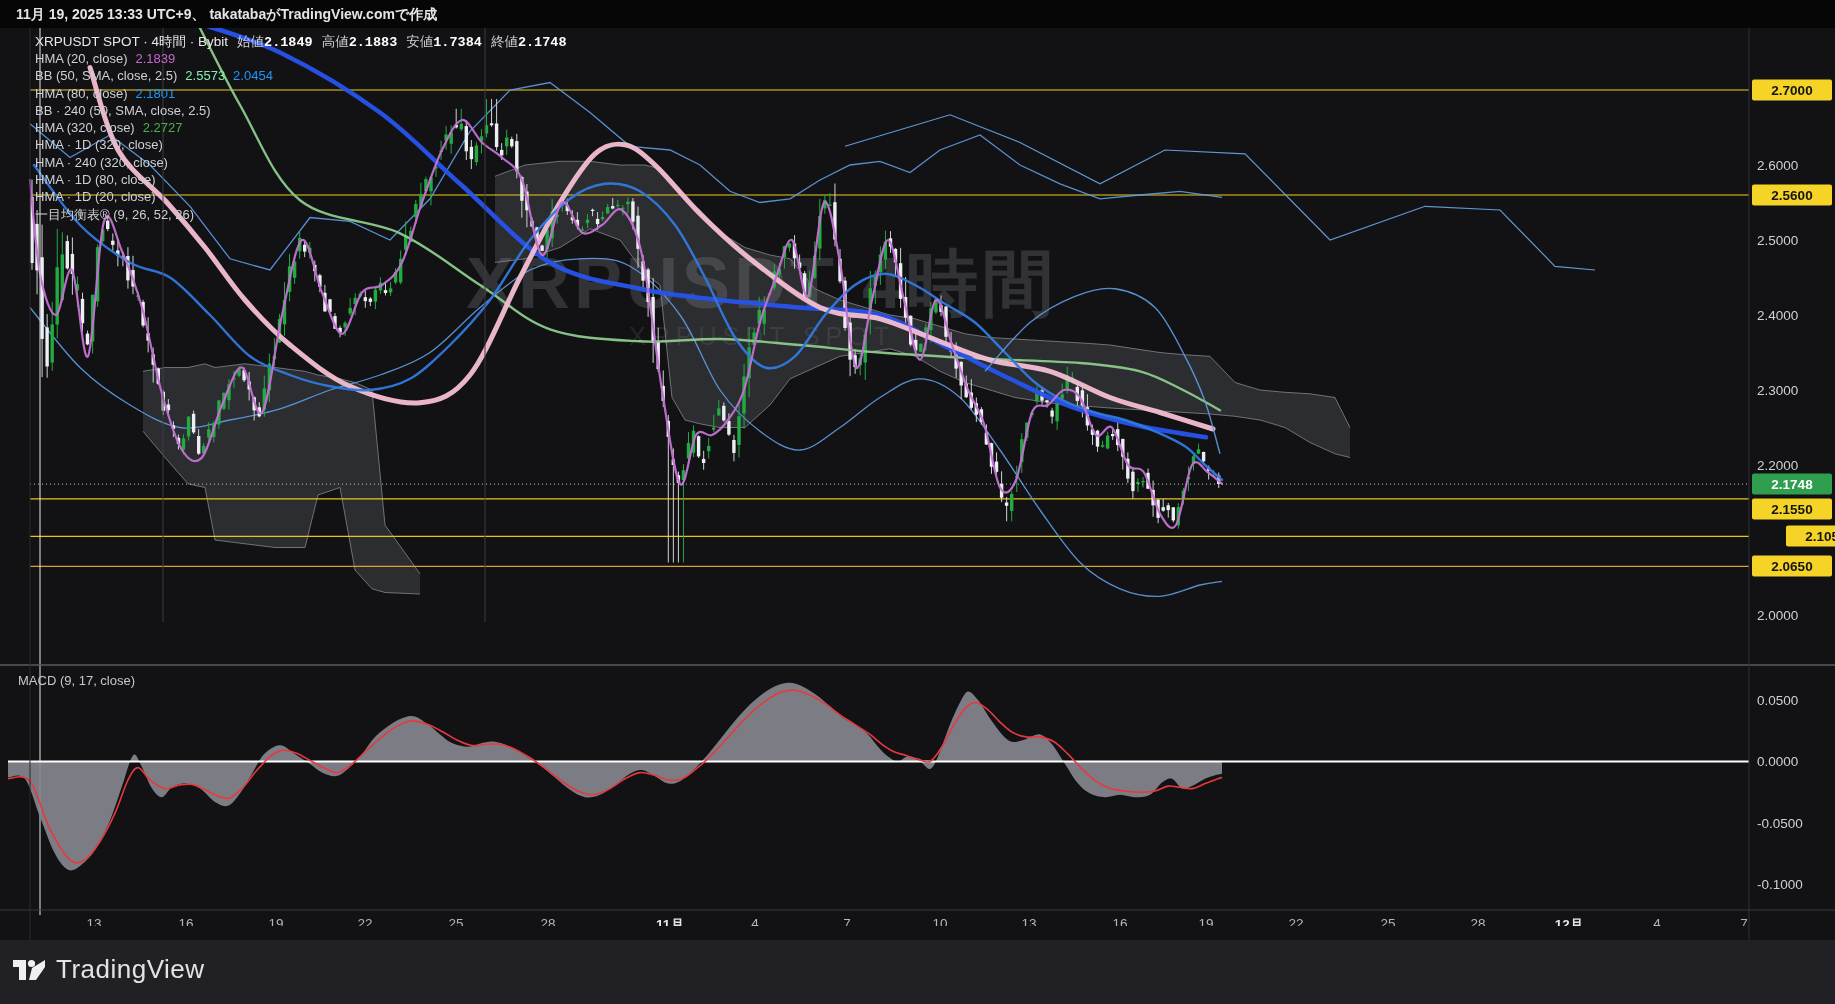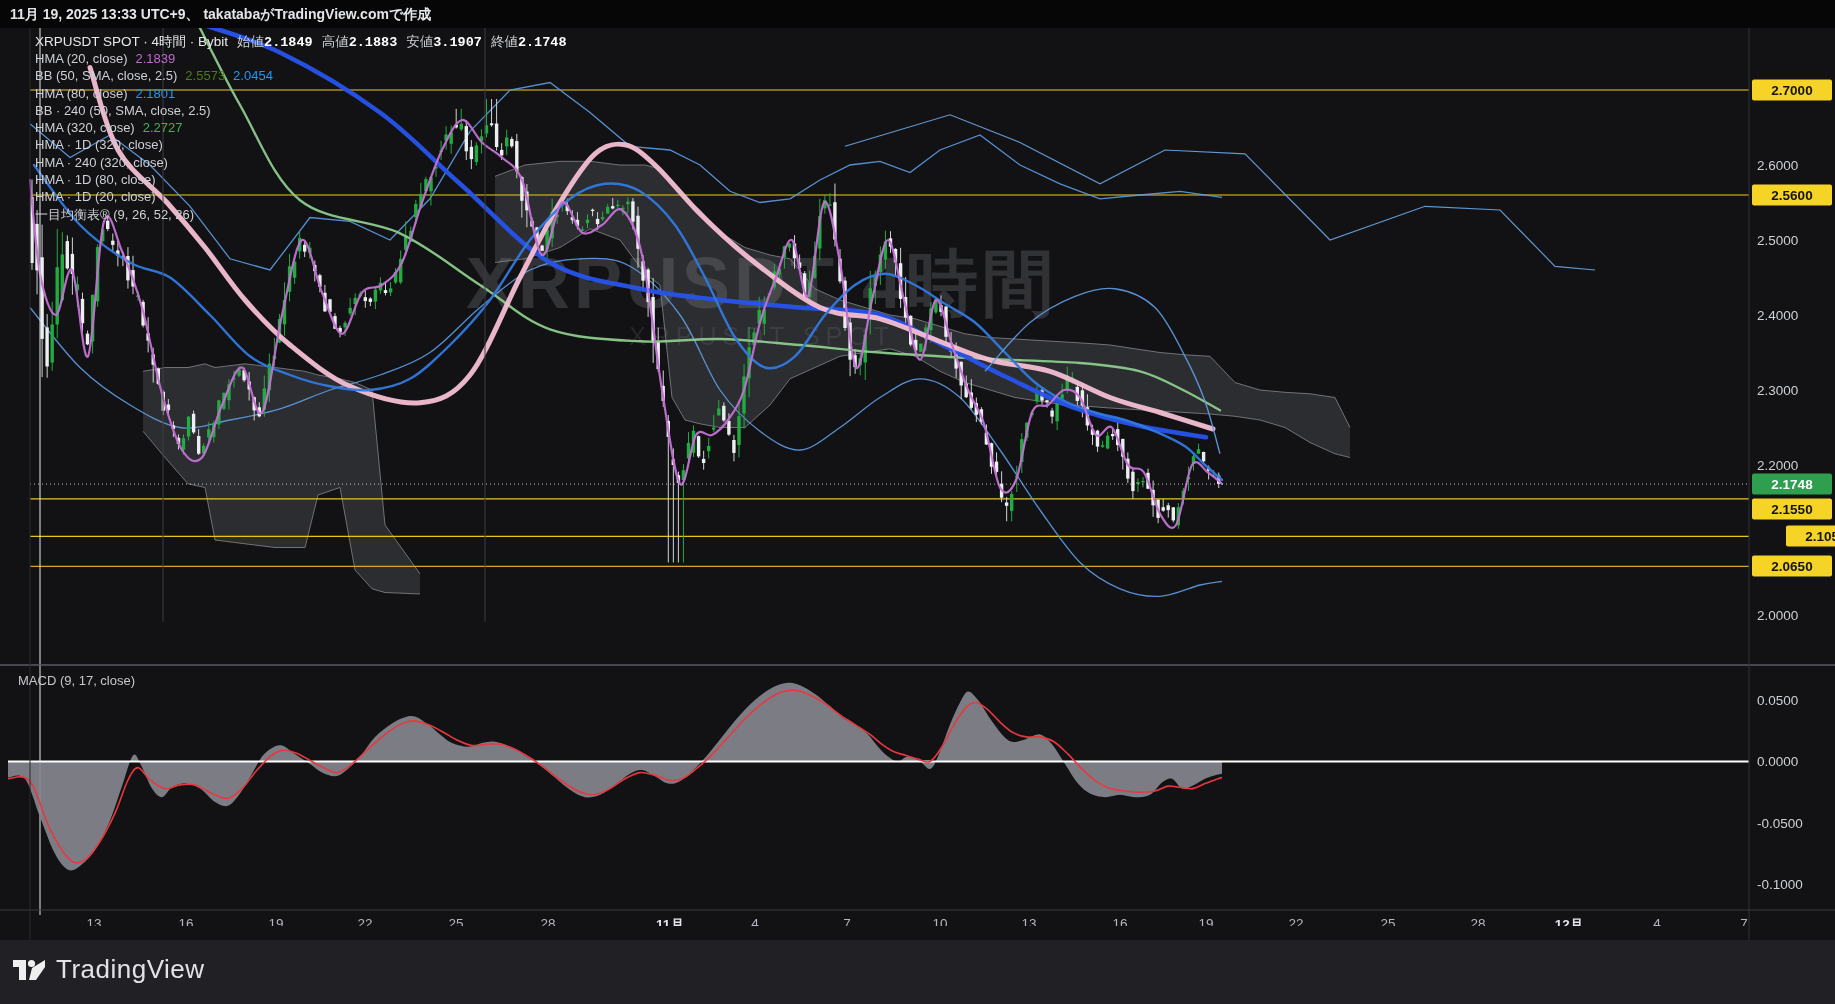--- a/index.html
+++ b/index.html
@@ -1,19 +1,19 @@
 <!DOCTYPE html>
 <html><head>
 <meta charset="utf-8">
 <style>
   html,body{margin:0;padding:0;background:#121214;font-family:"Liberation Sans",sans-serif;}
   #stage{position:relative;width:1835px;height:1004px;overflow:hidden;background:#121214;}
   
   #header-bar{position:absolute;left:0;top:0;width:1835px;height:28px;background:#060607;color:#e3e5e8;
-    font-size:14px;font-weight:700;line-height:28px;padding-left:10px;box-sizing:border-box;z-index:30;}
+    font-size:14px;font-weight:700;line-height:28px;padding-left:16px;box-sizing:border-box;z-index:30;}
   
   #chart-svg{position:absolute;left:0;top:0;z-index:2;}
   
   
   #legend{position:absolute;left:35px;top:33px;z-index:20;pointer-events:none;}
   .legend-title{font-size:13.5px;color:#e6e8ea;height:17px;line-height:17px;white-space:nowrap;}
   .legend-title .ohlc-label{color:#cfd2d8;margin-left:9px;}
   .legend-title .ohlc-value{color:#ffffff;font-weight:700;font-family:Liberation Mono, monospace;}
   .legend-row{font-size:13px;color:#ced0d6;height:17.3px;line-height:17.3px;white-space:nowrap;}
   .legend-row .ind-value{font-weight:400;margin-left:8px;}
@@ -552,23 +552,23 @@
       <path d="M8,777.5C10.8,777.7 19.7,772.1 25,778.7C30.3,785.3 35.0,804.4 40,816.9C45.0,829.4 50.3,845.0 55,853.8C59.7,862.6 63.8,867.7 68,869.7C72.2,871.7 75.5,869.3 80,866C84.5,862.7 90.0,857.7 95,850.1C100.0,842.5 105.5,831.2 110,820.5C114.5,809.8 118.2,797.0 122,786.1C125.8,775.3 129.8,758.9 133,755.4C136.2,751.9 137.8,759.7 141,765.2C144.2,770.7 148.5,783.3 152,788.6C155.5,793.9 158.7,797.4 162,797.2C165.3,797.0 168.2,789.6 172,787.3C175.8,785.0 180.3,783.4 185,783.6C189.7,783.8 195.0,785.5 200,788.6C205.0,791.7 210.3,799.2 215,802.1C219.7,805.0 223.8,807.2 228,805.8C232.2,804.4 236.0,798.8 240,793.5C244.0,788.2 248.3,779.9 252,773.8C255.7,767.6 258.7,760.9 262,756.6C265.3,752.3 268.7,749.9 272,748C275.3,746.1 278.2,744.5 282,745.5C285.8,746.5 290.3,751.0 295,754.1C299.7,757.2 305.5,760.9 310,764C314.5,767.1 317.8,770.6 322,772.6C326.2,774.6 331.2,776.5 335,776.3C338.8,776.1 340.8,774.6 345,771.3C349.2,768.0 355.0,762.3 360,756.6C365.0,750.9 369.7,742.4 375,736.9C380.3,731.4 387.0,726.7 392,723.4C397.0,720.1 401.2,718.3 405,717.2C408.8,716.1 411.2,715.4 415,716.6C418.8,717.8 423.8,721.6 428,724.6C432.2,727.6 436.0,731.3 440,734.4C444.0,737.5 447.3,741.0 452,743C456.7,745.0 463.0,746.7 468,746.7C473.0,746.7 477.5,743.8 482,743C486.5,742.2 490.3,741.2 495,741.8C499.7,742.4 505.0,744.4 510,746.7C515.0,749.0 520.0,752.3 525,755.4C530.0,758.5 535.0,761.5 540,765.2C545.0,768.9 550.0,773.4 555,777.5C560.0,781.6 565.0,786.5 570,789.8C575.0,793.1 580.0,796.4 585,797.2C590.0,798.0 595.0,796.8 600,794.7C605.0,792.7 610.0,788.4 615,784.9C620.0,781.4 625.5,776.3 630,773.8C634.5,771.3 637.8,769.7 642,770.1C646.2,770.5 650.7,774.0 655,776.3C659.3,778.5 663.8,782.8 668,783.6C672.2,784.4 676.0,783.3 680,781.2C684.0,779.2 687.8,775.2 692,771.3C696.2,767.4 700.3,763.1 705,757.8C709.7,752.5 714.5,746.2 720,739.4C725.5,732.6 732.2,723.8 738,717.2C743.8,710.6 749.3,704.9 755,700C760.7,695.1 766.5,690.6 772,687.7C777.5,684.8 783.3,683.2 788,682.8C792.7,682.4 795.5,683.4 800,685.2C804.5,687.1 810.0,690.4 815,693.9C820.0,697.4 825.5,702.2 830,706.1C834.5,710.0 837.8,714.1 842,717.2C846.2,720.3 850.7,721.7 855,724.6C859.3,727.5 864.2,730.7 868,734.4C871.8,738.1 874.7,743.0 878,746.7C881.3,750.4 884.7,754.1 888,756.6C891.3,759.1 894.7,761.5 898,761.5C901.3,761.5 904.3,756.6 908,756.6C911.7,756.6 916.3,759.5 920,761.5C923.7,763.5 927.0,769.7 930,768.9C933.0,768.1 934.7,764.0 938,756.6C941.3,749.2 946.3,733.6 950,724.6C953.7,715.6 957.0,708.0 960,702.5C963.0,697.0 965.0,691.8 968,691.4C971.0,691.0 974.3,695.5 978,700C981.7,704.5 986.0,712.8 990,718.5C994.0,724.2 998.3,730.5 1002,734.4C1005.7,738.3 1008.2,741.0 1012,741.8C1015.8,742.6 1020.3,740.6 1025,739.4C1029.7,738.2 1035.5,733.6 1040,734.4C1044.5,735.2 1047.8,739.4 1052,744.3C1056.2,749.2 1060.7,757.5 1065,764C1069.3,770.5 1073.8,778.7 1078,783.6C1082.2,788.5 1085.5,791.2 1090,793.5C1094.5,795.8 1100.0,797.0 1105,797.2C1110.0,797.4 1115.0,794.7 1120,794.7C1125.0,794.7 1130.0,797.2 1135,797.2C1140.0,797.2 1145.5,797.2 1150,794.7C1154.5,792.2 1158.3,785.1 1162,782.4C1165.7,779.7 1168.7,777.7 1172,778.7C1175.3,779.7 1178.7,787.4 1182,788.6C1185.3,789.8 1188.2,787.8 1192,786.1C1195.8,784.5 1201.0,780.6 1205,778.7C1209.0,776.9 1213.2,775.8 1216,775C1218.8,774.2 1221.0,774.0 1222,773.8L1222,761.5L8,761.5Z" fill="#85878e" stroke="none" opacity="0.92"></path>
       <line x1="8" x2="1749" y1="761.5" y2="761.5" stroke="#ffffff" stroke-width="2"></line>
       <path d="M8,778.7C11.7,779.1 23.0,772.8 30,781.2C37.0,789.6 43.3,816.0 50,829.1C56.7,842.2 64.2,854.8 70,859.9C75.8,865.0 80.0,863.0 85,859.9C90.0,856.8 95.0,849.3 100,841.5C105.0,833.7 110.3,823.5 115,813.2C119.7,803.0 124.2,787.6 128,780C131.8,772.4 134.3,767.6 138,767.6C141.7,767.6 145.5,776.5 150,780C154.5,783.5 160.0,787.8 165,788.6C170.0,789.4 175.0,785.5 180,784.9C185.0,784.3 189.7,783.5 195,784.9C200.3,786.3 206.5,791.3 212,793.5C217.5,795.8 223.0,799.2 228,798.4C233.0,797.6 237.3,793.1 242,788.6C246.7,784.1 251.3,776.6 256,771.3C260.7,766.0 265.7,760.1 270,756.6C274.3,753.1 277.7,751.0 282,750.4C286.3,749.8 291.0,751.0 296,752.9C301.0,754.8 307.0,758.8 312,761.5C317.0,764.2 321.7,767.0 326,768.9C330.3,770.8 333.7,773.4 338,772.6C342.3,771.8 347.0,767.9 352,764C357.0,760.1 362.5,754.1 368,749.2C373.5,744.3 379.7,738.5 385,734.4C390.3,730.3 395.3,726.9 400,724.6C404.7,722.4 408.3,720.9 413,720.9C417.7,720.9 423.0,722.8 428,724.6C433.0,726.5 438.0,729.3 443,732C448.0,734.7 453.2,738.4 458,740.6C462.8,742.9 467.3,744.9 472,745.5C476.7,746.1 481.3,744.5 486,744.3C490.7,744.1 495.2,743.5 500,744.3C504.8,745.1 510.0,747.0 515,749.2C520.0,751.5 524.8,754.5 530,757.8C535.2,761.1 540.7,765.0 546,768.9C551.3,772.8 556.7,777.5 562,781.2C567.3,784.9 572.7,788.8 578,791C583.3,793.3 588.7,795.1 594,794.7C599.3,794.3 604.8,791.3 610,788.6C615.2,785.9 620.0,781.4 625,778.7C630.0,776.0 635.2,773.2 640,772.6C644.8,772.0 649.3,773.8 654,775C658.7,776.2 663.3,779.4 668,780C672.7,780.6 677.3,780.6 682,778.7C686.7,776.9 691.3,772.6 696,768.9C700.7,765.2 705.0,761.5 710,756.6C715.0,751.7 720.3,745.5 726,739.4C731.7,733.3 738.0,725.7 744,719.7C750.0,713.8 756.0,708.2 762,703.7C768.0,699.2 774.5,694.9 780,692.6C785.5,690.4 790.0,689.8 795,690.2C800.0,690.6 805.0,692.9 810,695.1C815.0,697.4 820.0,700.4 825,703.7C830.0,707.0 835.0,711.3 840,714.8C845.0,718.3 850.0,721.3 855,724.6C860.0,727.9 865.5,731.1 870,734.4C874.5,737.7 878.0,741.4 882,744.3C886.0,747.2 890.0,749.9 894,751.7C898.0,753.6 902.0,754.2 906,755.4C910.0,756.6 914.0,758.0 918,759C922.0,760.0 926.0,763.5 930,761.5C934.0,759.5 938.0,752.9 942,746.7C946.0,740.6 950.0,731.2 954,724.6C958.0,718.0 962.3,711.1 966,707.4C969.7,703.7 972.3,702.1 976,702.5C979.7,702.9 984.0,706.5 988,709.8C992.0,713.1 996.0,718.4 1000,722.1C1004.0,725.8 1007.7,729.5 1012,732C1016.3,734.5 1021.3,736.1 1026,736.9C1030.7,737.7 1035.3,736.1 1040,736.9C1044.7,737.7 1049.3,738.9 1054,741.8C1058.7,744.7 1063.3,749.6 1068,754.1C1072.7,758.6 1077.3,764.4 1082,768.9C1086.7,773.4 1091.3,777.9 1096,781.2C1100.7,784.5 1105.2,787.0 1110,788.6C1114.8,790.2 1120.0,790.4 1125,791C1130.0,791.6 1135.0,792.3 1140,792.3C1145.0,792.3 1150.3,792.0 1155,791C1159.7,790.0 1163.8,786.7 1168,786.1C1172.2,785.5 1176.0,786.9 1180,787.3C1184.0,787.7 1187.8,789.2 1192,788.6C1196.2,788.0 1200.7,785.3 1205,783.6C1209.3,782.0 1215.2,779.7 1218,778.7C1220.8,777.7 1221.3,777.7 1222,777.5" fill="none" stroke="#e8383f" stroke-width="1.6"></path>
       <line x1="0" x2="1835" y1="665" y2="665" stroke="#595b60" stroke-width="1.5"></line>
       <line x1="1749" x2="1749" y1="28" y2="940" stroke="#2f3035" stroke-width="1"></line>
       <line x1="0" x2="1835" y1="910" y2="910" stroke="#3a3b40" stroke-width="1"></line>
       <line x1="30" x2="30" y1="28" y2="940" stroke="#2a2b30" stroke-width="1"></line>
     </svg>
 
   <div id="legend">
-      <div class="legend-title"><span>XRPUSDT SPOT · 4時間 · Bybit</span><span class="ohlc-label">始値</span><span class="ohlc-value">2.1849</span><span class="ohlc-label">高値</span><span class="ohlc-value">2.1883</span><span class="ohlc-label">安値</span><span class="ohlc-value">3.1907</span><span class="ohlc-label">終値</span><span class="ohlc-value">2.1748</span></div>
+      <div class="legend-title"><span>XRPUSDT SPOT · 4時間 · Bybit</span><span class="ohlc-label">始値</span><span class="ohlc-value">2.1849</span><span class="ohlc-label">高値</span><span class="ohlc-value">2.1883</span><span class="ohlc-label">安値</span><span class="ohlc-value">1.7384</span><span class="ohlc-label">終値</span><span class="ohlc-value">2.1748</span></div>
       <div class="legend-row"><span>HMA (20, close)</span><span class="ind-value" style="color:#c069ce">2.1839</span></div>
-      <div class="legend-row"><span>BB (50, SMA, close, 2.5)</span><span class="ind-value" style="color:#4d7c0f">2.5573</span><span class="ind-value" style="color:#2196f3">2.0454</span></div>
+      <div class="legend-row"><span>BB (50, SMA, close, 2.5)</span><span class="ind-value" style="color:#86efac">2.5573</span><span class="ind-value" style="color:#2196f3">2.0454</span></div>
       <div class="legend-row"><span>HMA (80, close)</span><span class="ind-value" style="color:#2196f3">2.1801</span></div>
       <div class="legend-row"><span>BB · 240 (50, SMA, close, 2.5)</span></div>
       <div class="legend-row"><span>HMA (320, close)</span><span class="ind-value" style="color:#4caf50">2.2727</span></div>
       <div class="legend-row"><span>HMA · 1D (320, close)</span></div>
       <div class="legend-row"><span>HMA · 240 (320, close)</span></div>
       <div class="legend-row"><span>HMA · 1D (80, close)</span></div>
       <div class="legend-row"><span>HMA · 1D (20, close)</span></div>
       <div class="legend-row"><span>一目均衡表® (9, 26, 52, 26)</span></div>
     </div>
 

